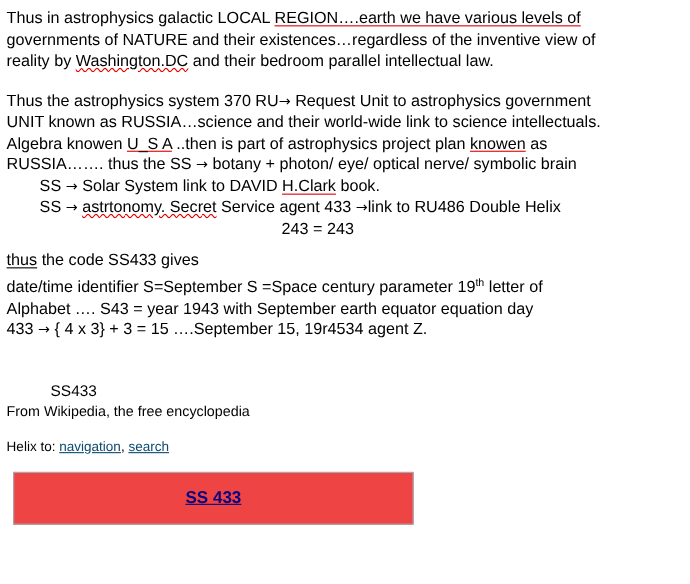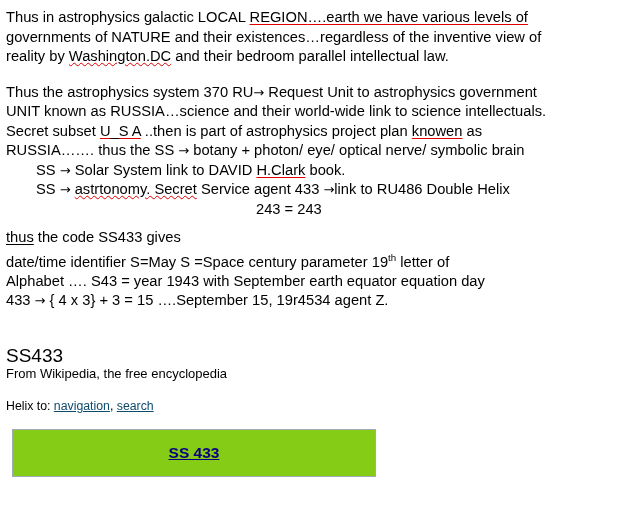--- a/index.html
+++ b/index.html
@@ -28,22 +28,23 @@
     margin: 0 0 0 0;
     letter-spacing: 0px;
   }
   .spacer-sm { height: 9px; }
   .spacer-md { height: 16px; }
   .spacer-lg { height: 19px; }
   .indent-1 { padding-left: 30px; }
   .center-num { padding-left: 250px; }
   .wiki-title {
     font-family: "Liberation Sans", sans-serif;
-    font-size: 19px;
+    font-size: 14px;
     line-height: 19px;
+    margin-left: 40px;
   }
   .wiki-sub {
     font-family: "Liberation Sans", sans-serif;
     font-size: 13px;
     line-height: 17px;
   }
   .jump {
     font-family: "Liberation Sans", sans-serif;
     font-size: 12.3px;
     line-height: 17px;
@@ -77,21 +78,21 @@
     text-decoration-color: #000000;
     text-underline-offset: 2px;
   }
   sup { font-size: 0.66em; vertical-align: super; }
   .arrow { font-family: "DejaVu Sans", sans-serif; font-size: 13px; }
   .infobox {
     margin: 14px 0 0 6px;
     width: 364px;
     height: 48px;
     border: 1px solid #a2a9b1;
-    background: #84cc16;
+    background: #ef4444;
     display: flex;
     align-items: center;
     justify-content: center;
     box-sizing: border-box;
   }
   .infobox a {
     font-family: "Liberation Sans", sans-serif;
     font-size: 15.5px;
     font-weight: bold;
     color: #0b0080;
@@ -107,36 +108,36 @@
     <span>Thus in astrophysics galactic LOCAL </span><span class="sp-red">REGION</span><span class="sp-red">….earth we have various levels of</span><br>
     <span>governments  of NATURE  and their existences…regardless  of the inventive view of</span><br>
     <span>reality  by </span><span class="sp-red-wavy">Washington.DC</span><span>   and their bedroom parallel  intellectual law.</span>
   </div>
 
   <div class="spacer-md"></div>
 
   <div class="para">
     <span>Thus </span><span class="sp-blue">the  astrophysics</span><span>   system 370   RU</span><span class="arrow">→</span><span> Request Unit  to astrophysics government</span><br>
     <span>UNIT known as  RUSSIA…science and their world-wide link to   science  intellectuals.</span><br>
-    <span>Secret subset      </span><span class="sp-red">U_S A</span><span>  ..</span><span class="sp-blue">then</span><span> is  part of  astrophysics project plan </span><span class="sp-red">knowen</span><span> as</span><br>
+    <span>Algebra knowen      </span><span class="sp-red">U_S A</span><span>  ..</span><span class="sp-blue">then</span><span> is  part of  astrophysics project plan </span><span class="sp-red">knowen</span><span> as</span><br>
     <span>RUSSIA…….     </span><span class="sp-blue">thus</span><span> the   SS  </span><span class="arrow">→</span><span> botany + photon/ eye/ optical nerve/ symbolic brain</span>
     <div class="indent-1">
       <span>SS </span><span class="arrow">→</span><span> Solar System  link to  DAVID  </span><span class="sp-red">H.Clark</span><span>  book.</span>
     </div>
     <div class="indent-1">
       <span>SS </span><span class="arrow">→</span><span> </span><span class="sp-red-wavy">astrtonomy. Secret</span><span> Service   agent 433  </span><span class="arrow">→</span><span>link to RU486  Double Helix</span>
     </div>
     <div class="center-num">243        = 243</div>
   </div>
 
   <div class="spacer-sm"></div>
 
   <div class="para">
     <span class="plain-u">thus</span><span> the code  SS433 gives</span><br>
-    <span>date/time identifier   S=May   S =Space century parameter  19</span><sup>th</sup><span> letter of</span><br>
+    <span>date/time identifier   S=September   S =Space century parameter  19</span><sup>th</sup><span> letter of</span><br>
     <span>Alphabet  ….  S43 = year 1943    with    September earth equator equation day</span><br>
     <span>433   </span><span class="arrow">→</span><span>   { 4 x 3} + 3 = 15 ….September 15, 19r4534 agent Z.</span>
   </div>
 
   <div class="spacer-md"></div>
 
 
   <div class="spacer-lg"></div>
 
   <div class="wiki-title">SS433</div>

